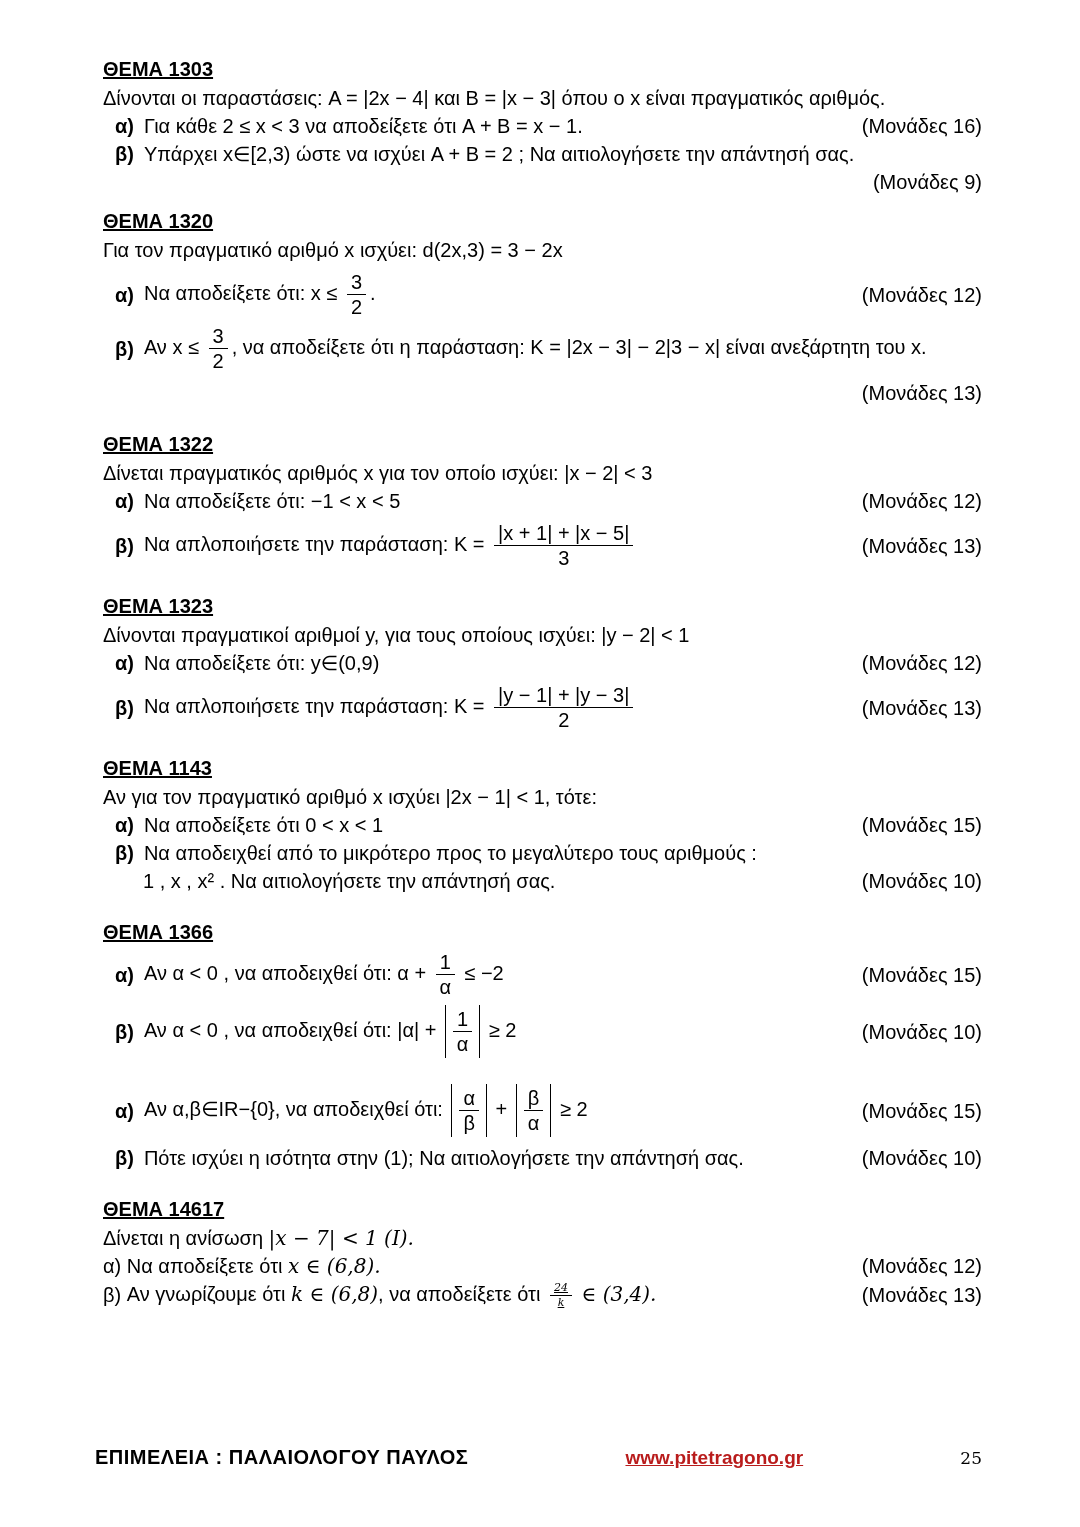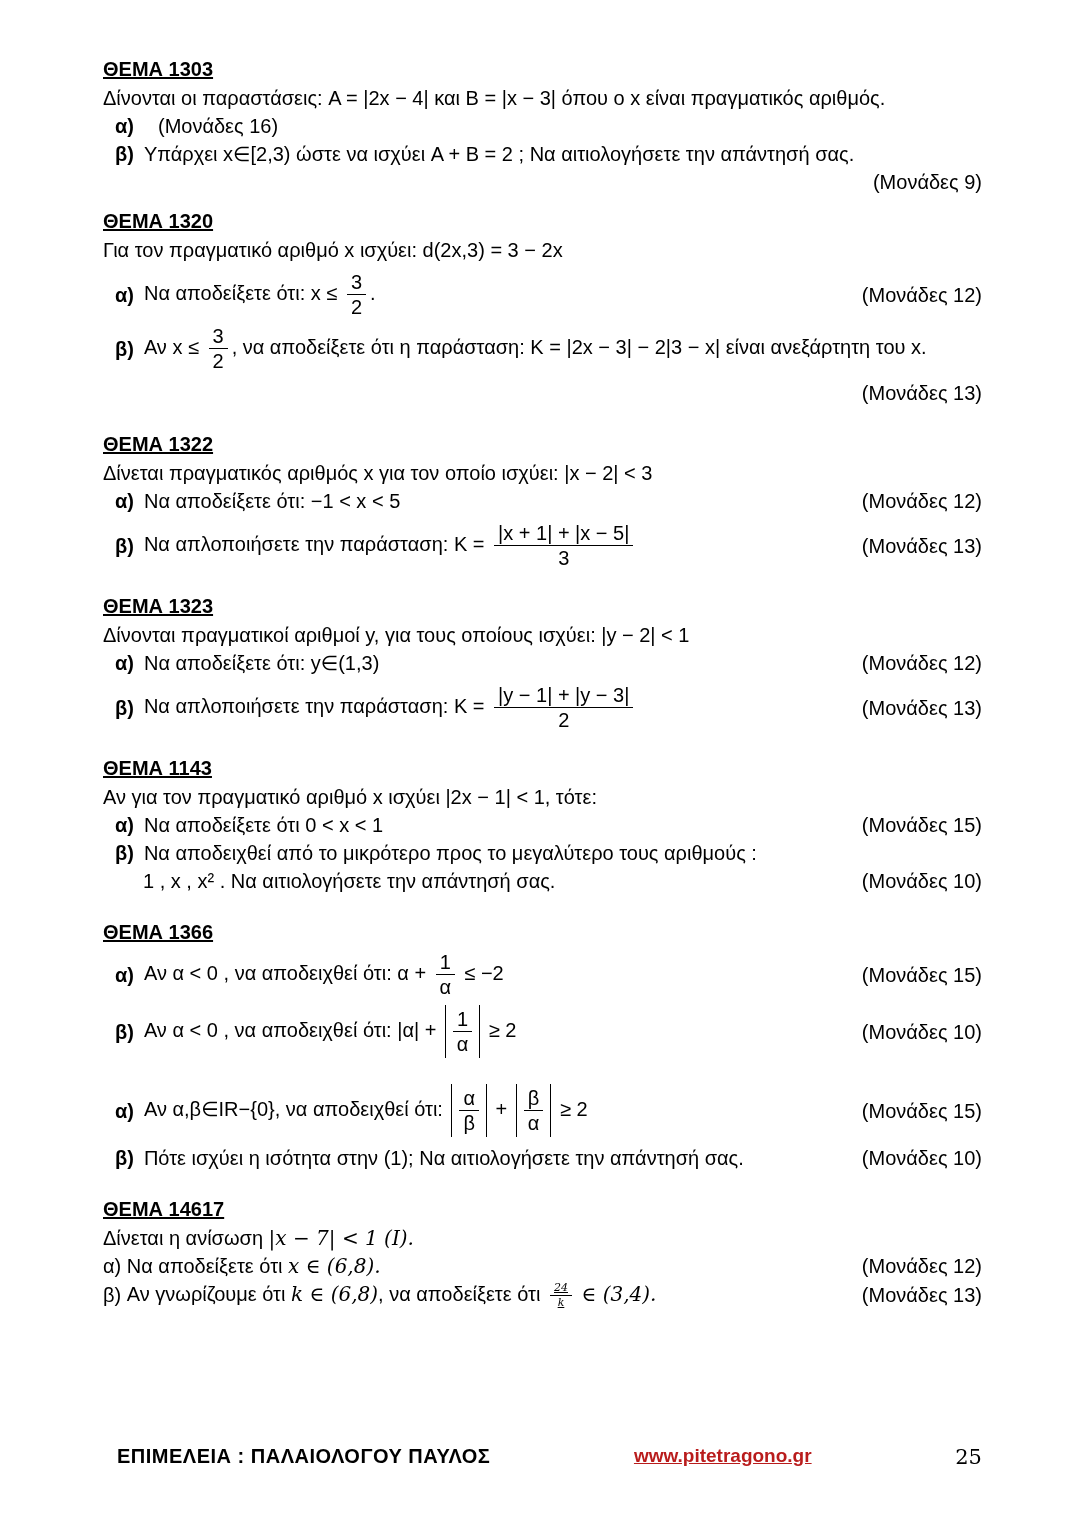--- a/index.html
+++ b/index.html
@@ -25,39 +25,40 @@
   .cont { padding-left:40px; }
   .tall { margin:7px 0; }
   .frac { display:inline-block; vertical-align:middle; text-align:center; line-height:1.1;
           margin:0 4px; }
   .frac .num { display:block; border-bottom:1.6px solid #000; padding:0 4px 1px; }
   .frac .den { display:block; padding-top:1px; }
   .abs { display:inline-block; vertical-align:middle; border-left:1.8px solid #000;
          border-right:1.8px solid #000; padding:3px 3px; margin:0 3px; }
   .ms { font-family:"DejaVu Serif", serif; font-style:italic; }
   .frac.small { font-size:11px;text-decoration:underline; }
-  .footer { position:absolute; left:117px; right:98px; bottom:58px;
-            display:flex; justify-content:space-between; align-items:flex-start; }
+  .footer { position:absolute; left:95px; right:98px; bottom:58px;
+            display:flex; justify-content:space-between; align-items:center; }
   .footer-editor { font-weight:bold; font-size:20px; letter-spacing:0.5px; }
   .footer-link { color:#b91c1c; font-weight:bold; text-decoration:underline; font-size:19px; }
-  .footer-page { font-family:"DejaVu Serif", serif; font-size:21px; }
+  .footer-page { font-family:"DejaVu Serif", serif; font-size:17px; }
 </style>
 </head>
 <body>
 
 <div class="page">
 
 
   <div class="theme">
     <div class="theme-title">ΘΕΜΑ 1303</div>
     <div class="line">
       <span class="text">Δίνονται οι παραστάσεις:  A = |2x − 4|  και  B = |x − 3|  όπου ο x είναι πραγματικός αριθμός.</span>
     </div>
     <div class="line sub">
       <span class="lbl">α)</span>
+      <span class="text">Για κάθε  2 ≤ x &lt; 3  να αποδείξετε ότι  A + B = x − 1.</span>
       <span class="points">(Μονάδες 16)</span>
     </div>
     <div class="line sub">
       <span class="lbl">β)</span>
       <span class="text">Υπάρχει x∈[2,3) ώστε να ισχύει  A + B = 2 ; Να αιτιολογήσετε την απάντησή σας.</span>
     </div>
     <div class="points-line">(Μονάδες 9)</div>
   </div>
 
   <div class="theme">
@@ -103,21 +104,21 @@
     </div>
   </div>
 
   <div class="theme gap">
     <div class="theme-title">ΘΕΜΑ 1323</div>
     <div class="line">
       <span class="text">Δίνονται πραγματικοί αριθμοί y, για τους οποίους ισχύει:  |y − 2| &lt; 1</span>
     </div>
     <div class="line sub">
       <span class="lbl">α)</span>
-      <span class="text">Να αποδείξετε ότι:  y∈(1,3)</span>
+      <span class="text">Να αποδείξετε ότι:  y∈(0,9)</span>
       <span class="points">(Μονάδες 12)</span>
     </div>
     <div class="line sub tall">
       <span class="lbl">β)</span>
       <span class="text">
         <span>Να απλοποιήσετε την παράσταση:  K =</span>
         <span class="frac"><span class="num">|y − 1| + |y − 3|</span><span class="den">2</span></span>
       </span>
       <span class="points">(Μονάδες 13)</span>
     </div>

